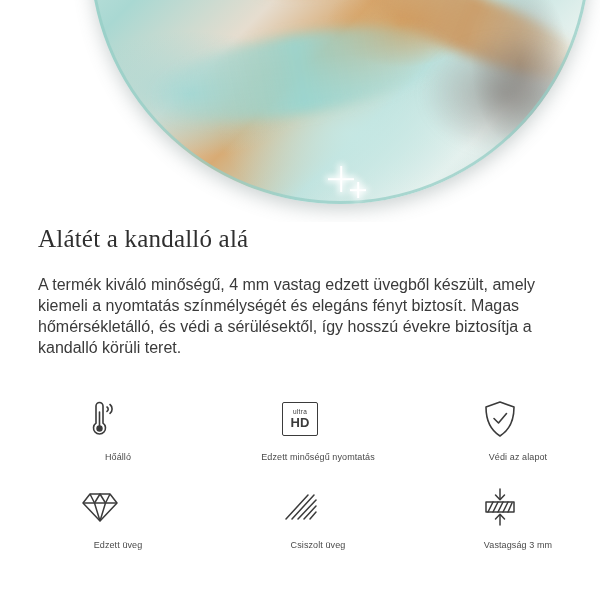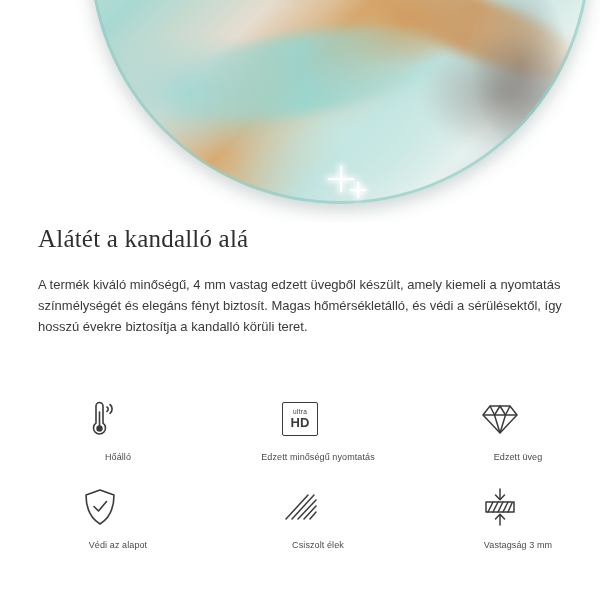--- a/index.html
+++ b/index.html
@@ -113,21 +113,21 @@
     font-size: 25px;
     line-height: 34px;
     color: #2f2f2f;
     letter-spacing: 0.2px;
   }
   .headline .line { display: block; }
 
   .body-copy {
     margin: 0;
     padding: 18px 38px 0 38px;
-    font-size: 13px;
+    font-size: 16px;
     line-height: 21px;
     color: #3a3a3a;
     max-width: 530px;
   }
 
   
   .features {
     position: absolute;
     left: 0;
     top: 396px;
@@ -221,52 +221,52 @@
         <div class="hd-badge">
           <span class="u">ultra</span>
           <span class="hd">HD</span>
         </div>
       </div>
       <div class="feature-label">Edzett minőségű nyomtatás</div>
     </div>
 
     <div class="feature">
       <div class="feature-icon">
+        <svg width="34" height="40" viewBox="0 0 34 40" fill="none" stroke="#3b3b3b" stroke-width="1.6" stroke-linecap="round" stroke-linejoin="round">
+          <path d="M17 3 L31 8 C31 22 25 32 17 37 C9 32 3 22 3 8 Z"></path>
+          <path d="M11 19.5 L15.5 24 L23.5 14.5"></path>
+        </svg>
+      </div>
+      <div class="feature-label">Védi az alapot</div>
+    </div>
+
+    <div class="feature">
+      <div class="feature-icon">
         <svg width="38" height="34" viewBox="0 0 38 34" fill="none" stroke="#3b3b3b" stroke-width="1.5" stroke-linejoin="round">
           <path d="M9 4 H29 L36 13 L19 31 L2 13 Z"></path>
           <path d="M2 13 H36"></path>
           <path d="M9 4 L13.5 13 L19 31"></path>
           <path d="M29 4 L24.5 13 L19 31"></path>
           <path d="M13.5 13 L19 4 L24.5 13"></path>
         </svg>
       </div>
       <div class="feature-label">Edzett üveg</div>
     </div>
 
     <div class="feature">
       <div class="feature-icon">
-        <svg width="34" height="40" viewBox="0 0 34 40" fill="none" stroke="#3b3b3b" stroke-width="1.6" stroke-linecap="round" stroke-linejoin="round">
-          <path d="M17 3 L31 8 C31 22 25 32 17 37 C9 32 3 22 3 8 Z"></path>
-          <path d="M11 19.5 L15.5 24 L23.5 14.5"></path>
-        </svg>
-      </div>
-      <div class="feature-label">Védi az alapot</div>
-    </div>
-
-    <div class="feature">
-      <div class="feature-icon">
         <svg width="36" height="32" viewBox="0 0 36 32" fill="none" stroke="#3b3b3b" stroke-width="1.5" stroke-linecap="round">
           <path d="M4 28 L26 4"></path>
           <path d="M10 28 L32 4"></path>
           <path d="M16 28 L34 9"></path>
           <path d="M22 28 L34 15"></path>
           <path d="M28 28 L34 21"></path>
         </svg>
       </div>
-      <div class="feature-label">Csiszolt élek</div>
+      <div class="feature-label">Csiszolt üveg</div>
     </div>
 
     <div class="feature">
       <div class="feature-icon">
         <svg width="38" height="40" viewBox="0 0 38 40" fill="none" stroke="#3b3b3b" stroke-width="1.5" stroke-linecap="round" stroke-linejoin="round">
           <line x1="19" y1="2" x2="19" y2="12"></line>
           <path d="M14.5 8 L19 12.8 L23.5 8"></path>
           <line x1="19" y1="38" x2="19" y2="28"></line>
           <path d="M14.5 32 L19 27.2 L23.5 32"></path>
           <rect x="5" y="15" width="28" height="10"></rect>

